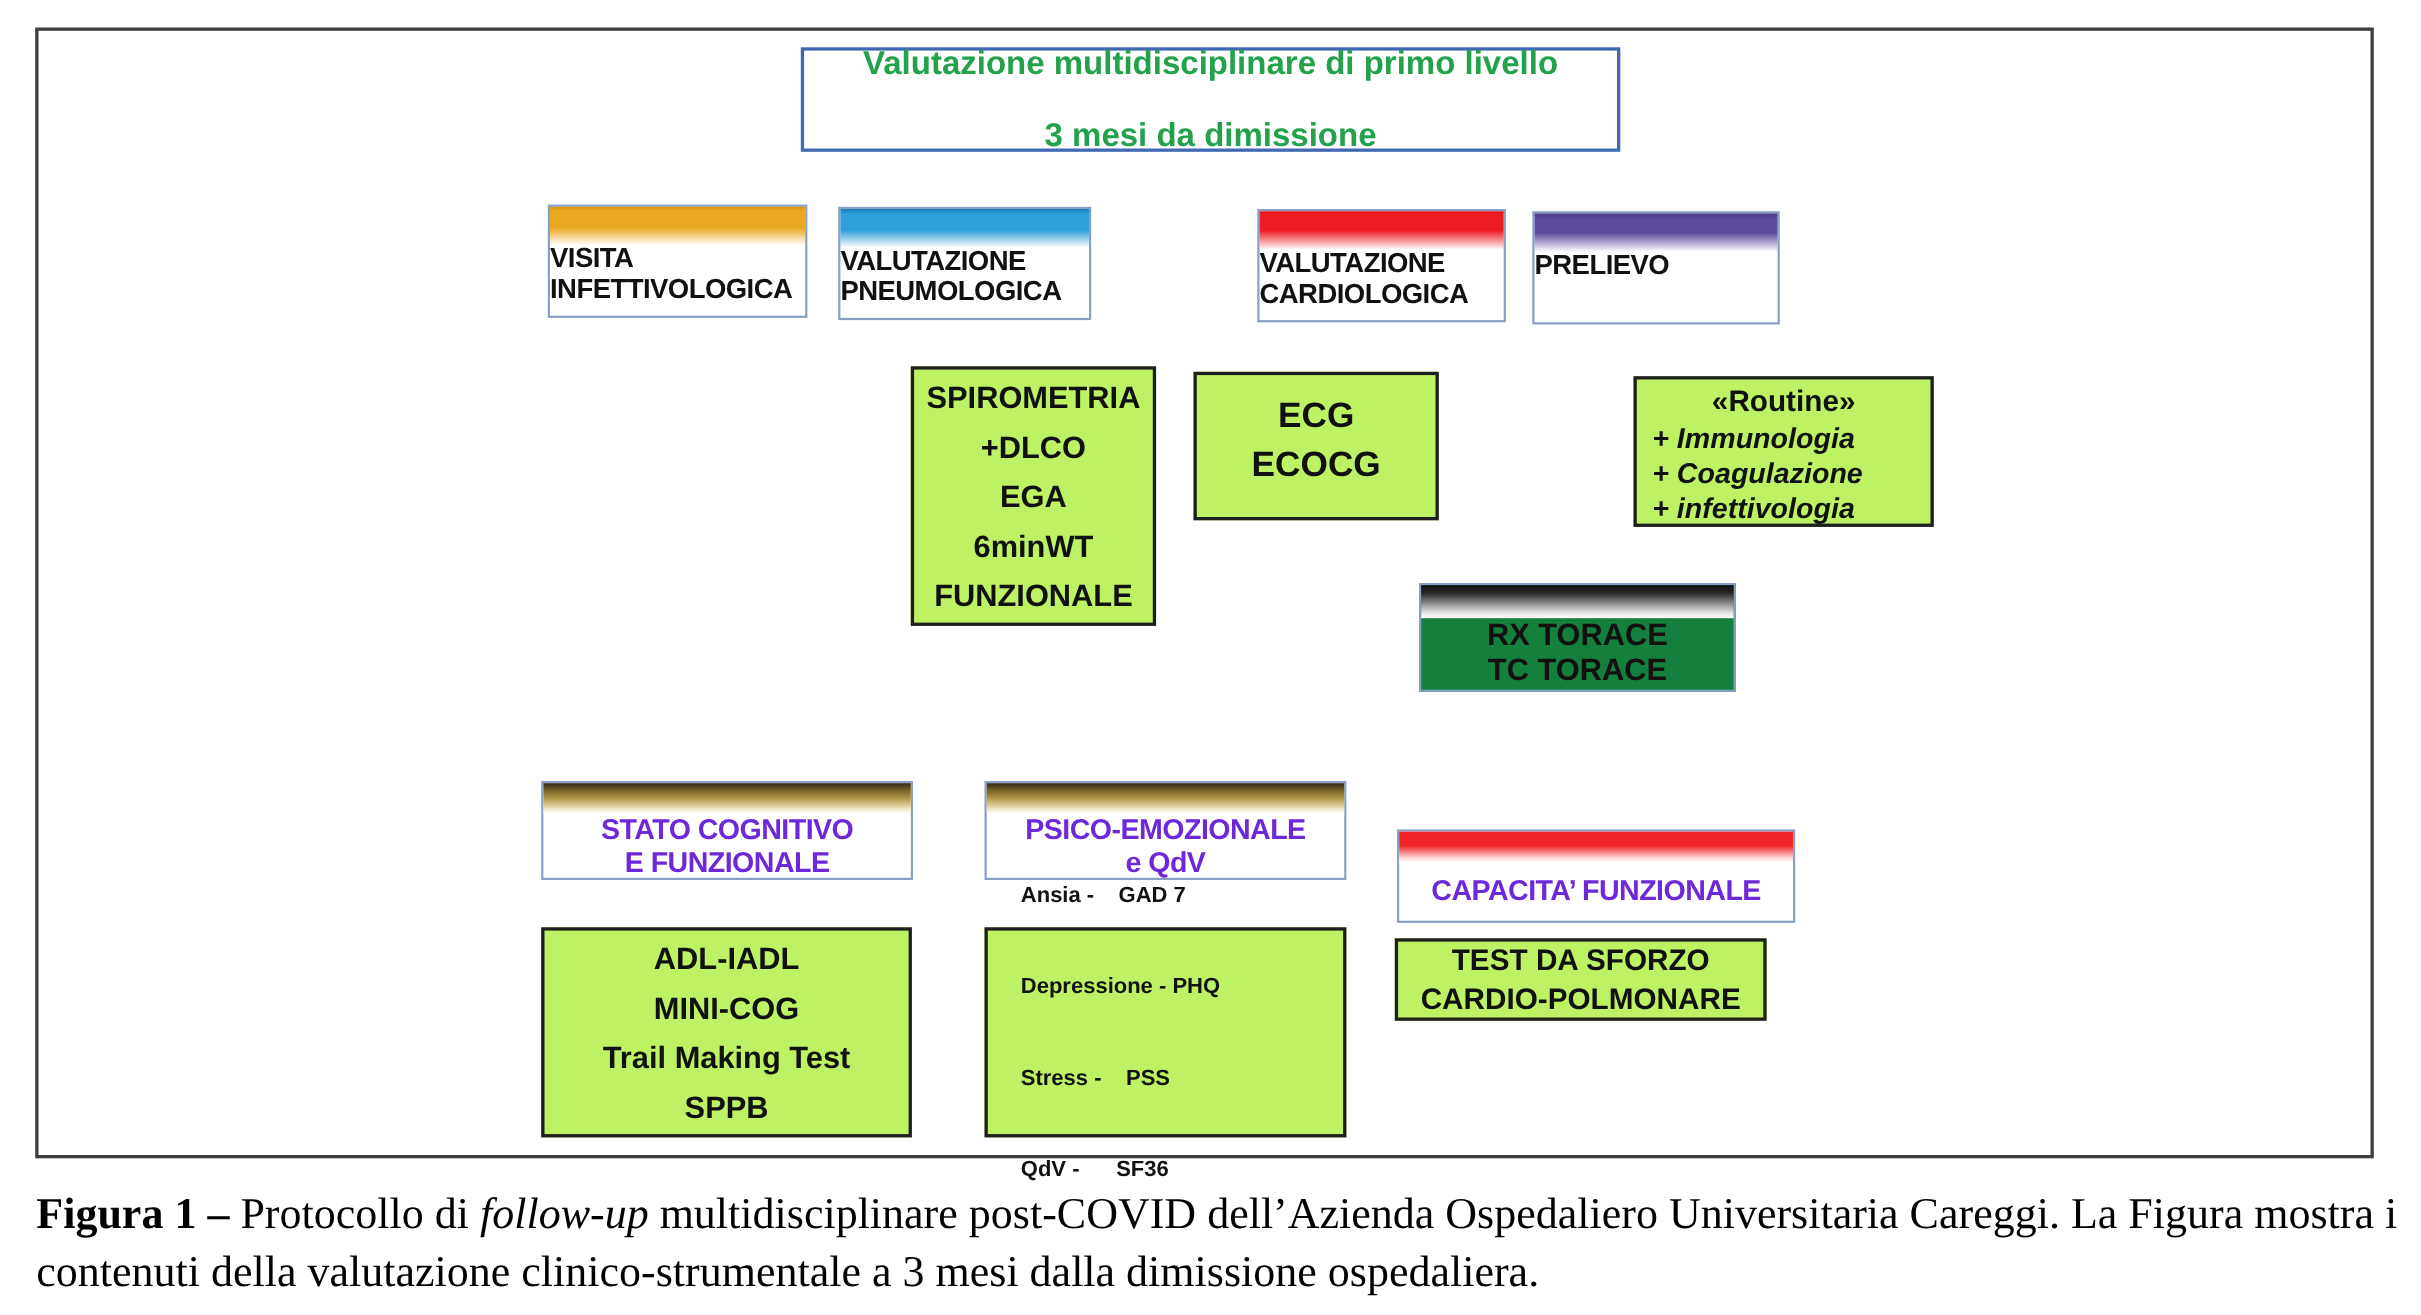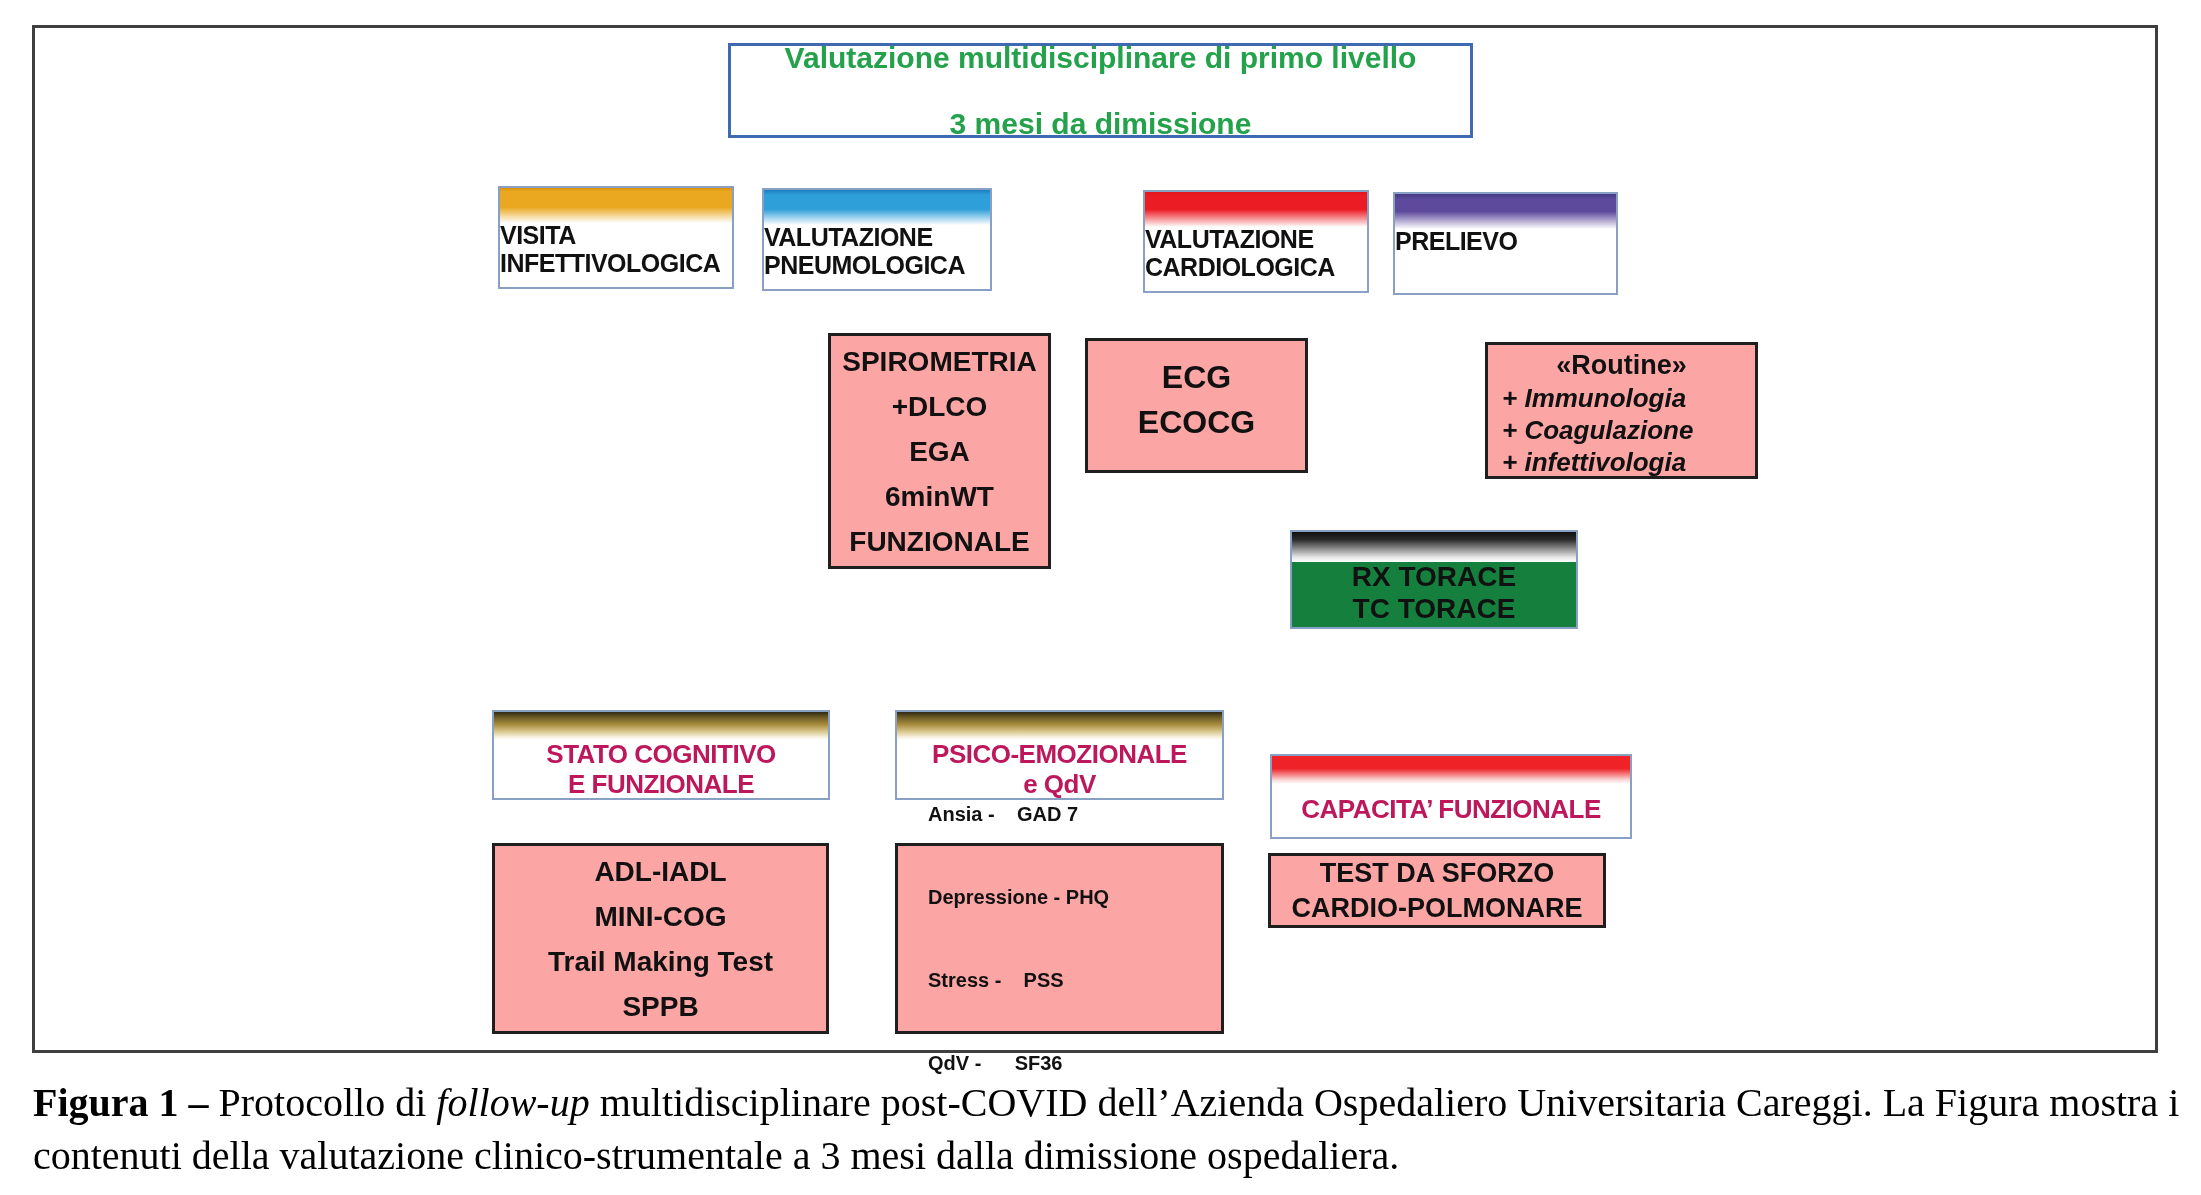--- a/index.html
+++ b/index.html
@@ -54,36 +54,36 @@
   
   .hdr2 {
     height: 90px;
     border: 2px solid #87a0c4;
     background: #ffffff;
     display: flex; flex-direction: column; align-items: center;
     text-align: center;
   }
   .hdr2 .bar { width: 100%; height: 28px; flex: 0 0 auto; }
   .hdr2 .htxt {
-    font-weight: bold; font-size: 26px; line-height: 31px; color: #be185d;
+    font-weight: bold; font-size: 26px; line-height: 31px; color: #6d28d9;
     letter-spacing: -0.5px; white-space: nowrap; margin-top: -1px;
   }
   .bar-gold {
     background: linear-gradient(180deg,#2f2916 0%,#6e5d25 20%,#a98d3f 45%,#d9c88f 70%,#f7f2e2 90%,#ffffff 100%);
   }
   .bar-red2 {
     background: linear-gradient(180deg,#ee2227 0%,#ee2227 45%,#fbd5d6 85%,#ffffff 100%);
   }
   .hdr2.single { justify-content: flex-start; }
   .hdr2.single .htxt { margin-top: 10px; }
 
   
   .cbox {
     border: 3px solid #1f1f1f;
-    background: #fca5a5;
+    background: #bef264;
     color: #111;
     font-weight: bold;
     text-align: center;
   }
   .cbox.center-v { display: flex; flex-direction: column; justify-content: center; }
 
   .spiro { left: 828px; top: 333px; width: 223px; height: 236px; font-size: 28px; }
   .spiro .cline { line-height: 45px; }
 
   .ecgbox { left: 1085px; top: 338px; width: 223px; height: 135px; font-size: 32px; padding-top: 14px; }

